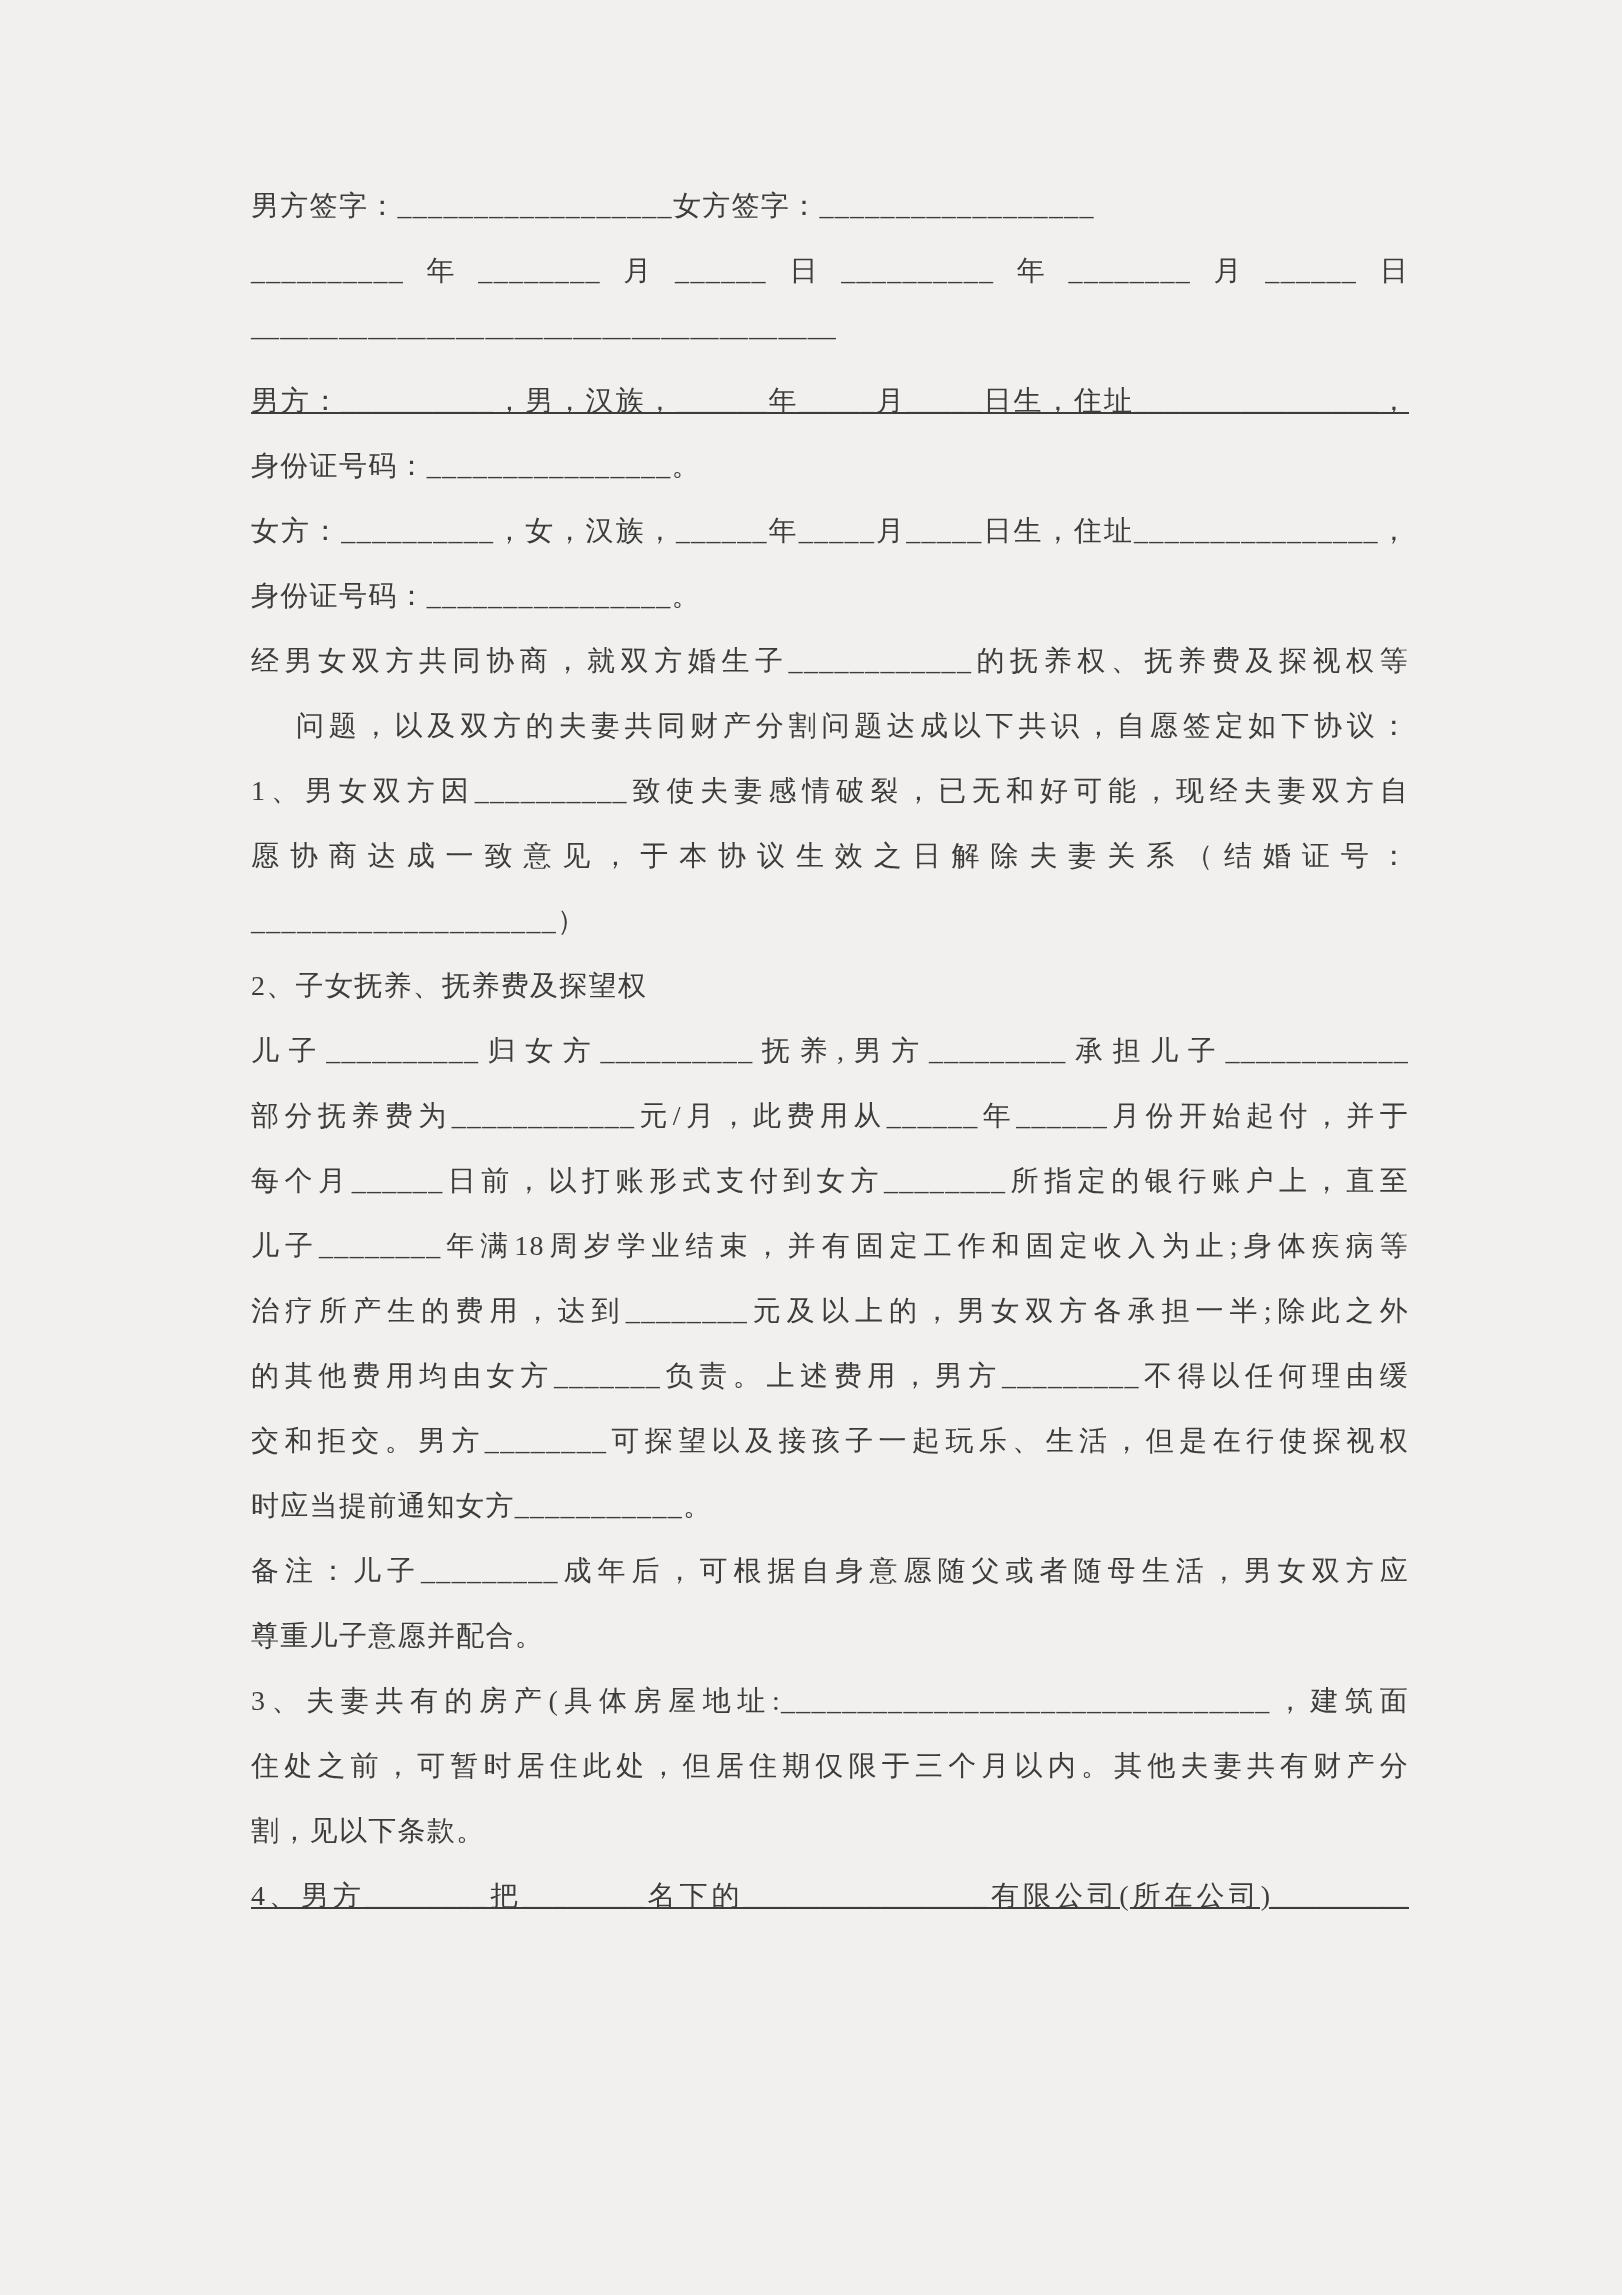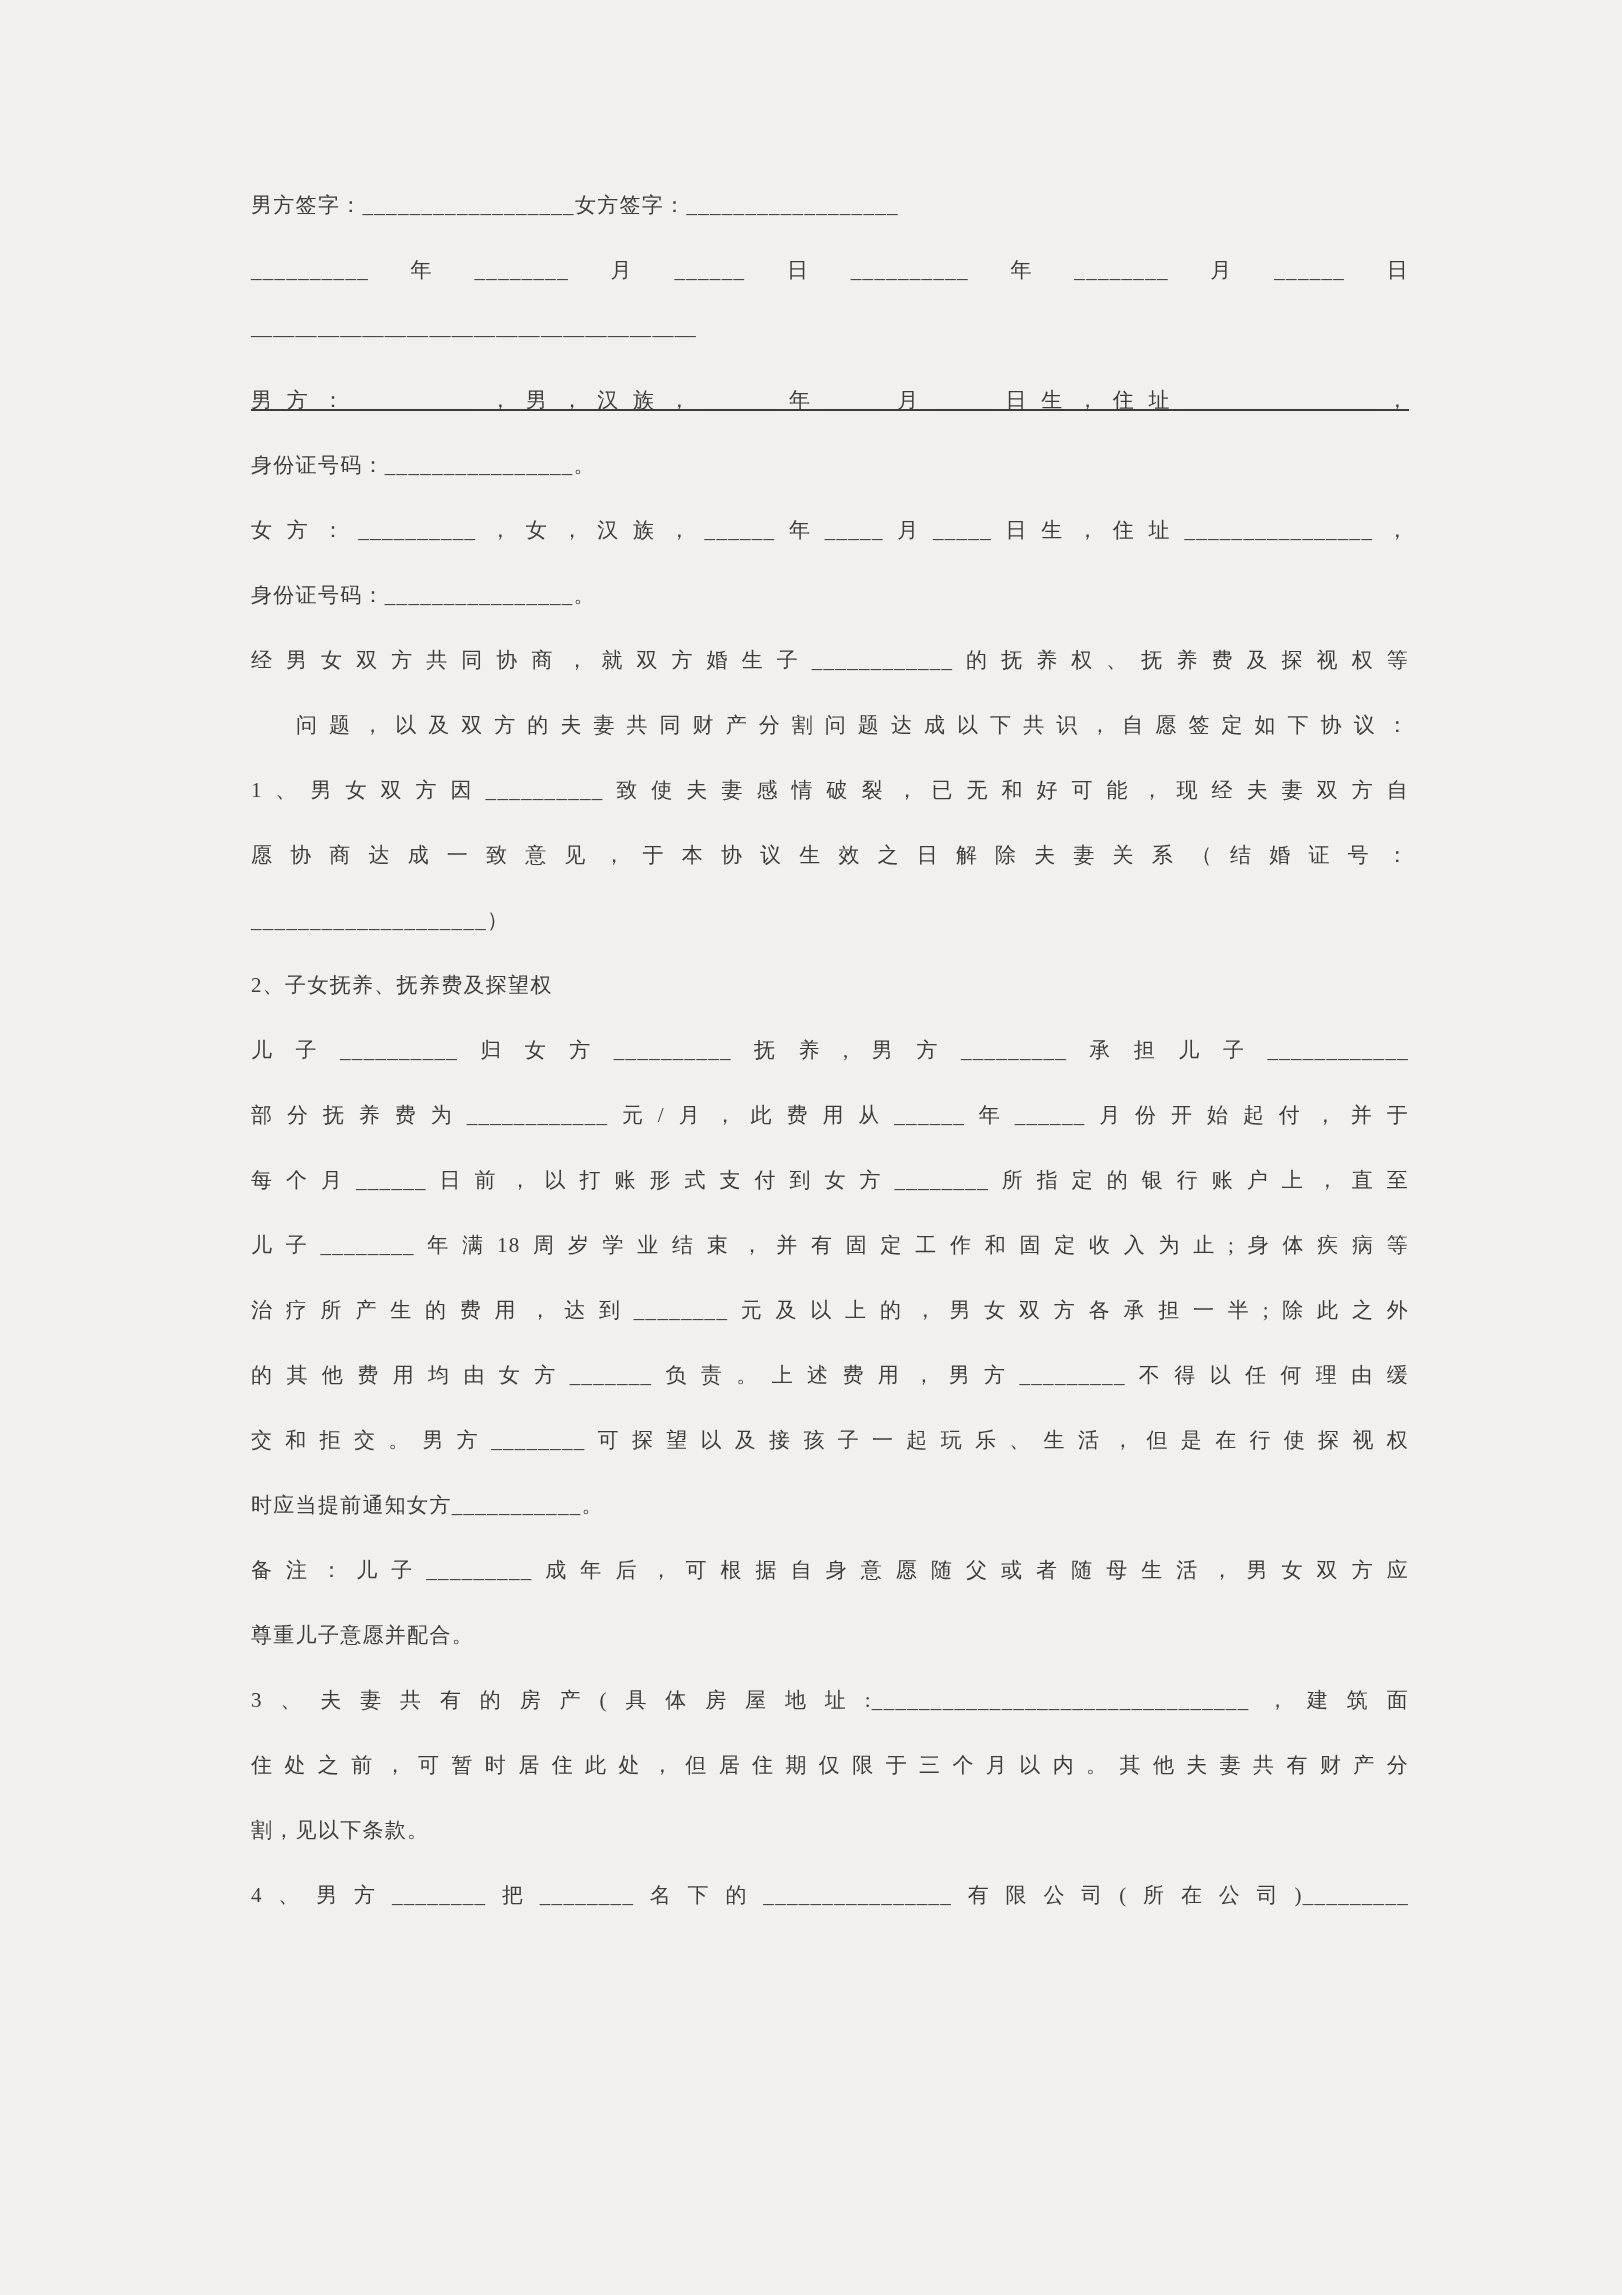--- a/index.html
+++ b/index.html
@@ -21,21 +21,21 @@
     width: 1623px;
     height: 2295px;
     background: #f1f0ee;
     overflow: hidden;
   }
   .content {
     position: absolute;
     left: 251px;
     top: 173px;
     width: 1158px;
-    font-size: 21px;
+    font-size: 28px;
     line-height: 65px;
     letter-spacing: 1.3px;
     text-align: left;
   }
   .line {
     white-space: pre-wrap;
     word-break: break-all;
     min-height: 65px;
   }
 </style>
@@ -63,16 +63,16 @@
       <div class="line" style="text-align-last: justify; text-align: justify;"><span>儿子________年满18周岁学业结束，并有固定工作和固定收入为止;身体疾病等</span></div>
       <div class="line" style="text-align-last: justify; text-align: justify;"><span>治疗所产生的费用，达到________元及以上的，男女双方各承担一半;除此之外</span></div>
       <div class="line" style="text-align-last: justify; text-align: justify;"><span>的其他费用均由女方_______负责。上述费用，男方_________不得以任何理由缓</span></div>
       <div class="line" style="text-align-last: justify; text-align: justify;"><span>交和拒交。男方________可探望以及接孩子一起玩乐、生活，但是在行使探视权</span></div>
       <div class="line"><span>时应当提前通知女方___________。</span></div>
       <div class="line" style="text-align-last: justify; text-align: justify;"><span>备注：儿子_________成年后，可根据自身意愿随父或者随母生活，男女双方应</span></div>
       <div class="line"><span>尊重儿子意愿并配合。</span></div>
       <div class="line" style="text-align-last: justify; text-align: justify;"><span>3、夫妻共有的房产(具体房屋地址:________________________________，建筑面</span></div>
       <div class="line" style="text-align-last: justify; text-align: justify;"><span>住处之前，可暂时居住此处，但居住期仅限于三个月以内。其他夫妻共有财产分</span></div>
       <div class="line"><span>割，见以下条款。</span></div>
-      <div class="line" style="text-align-last: justify; text-align: justify;"><span>4、男方________把________名下的________________有限公司(所在公司)_________</span></div>
+      <div class="line" style="text-align-last: justify; text-align: justify; text-decoration: underline;"><span>4、男方________把________名下的________________有限公司(所在公司)_________</span></div>
     </div>
 </div>
 
 
 </body></html>

